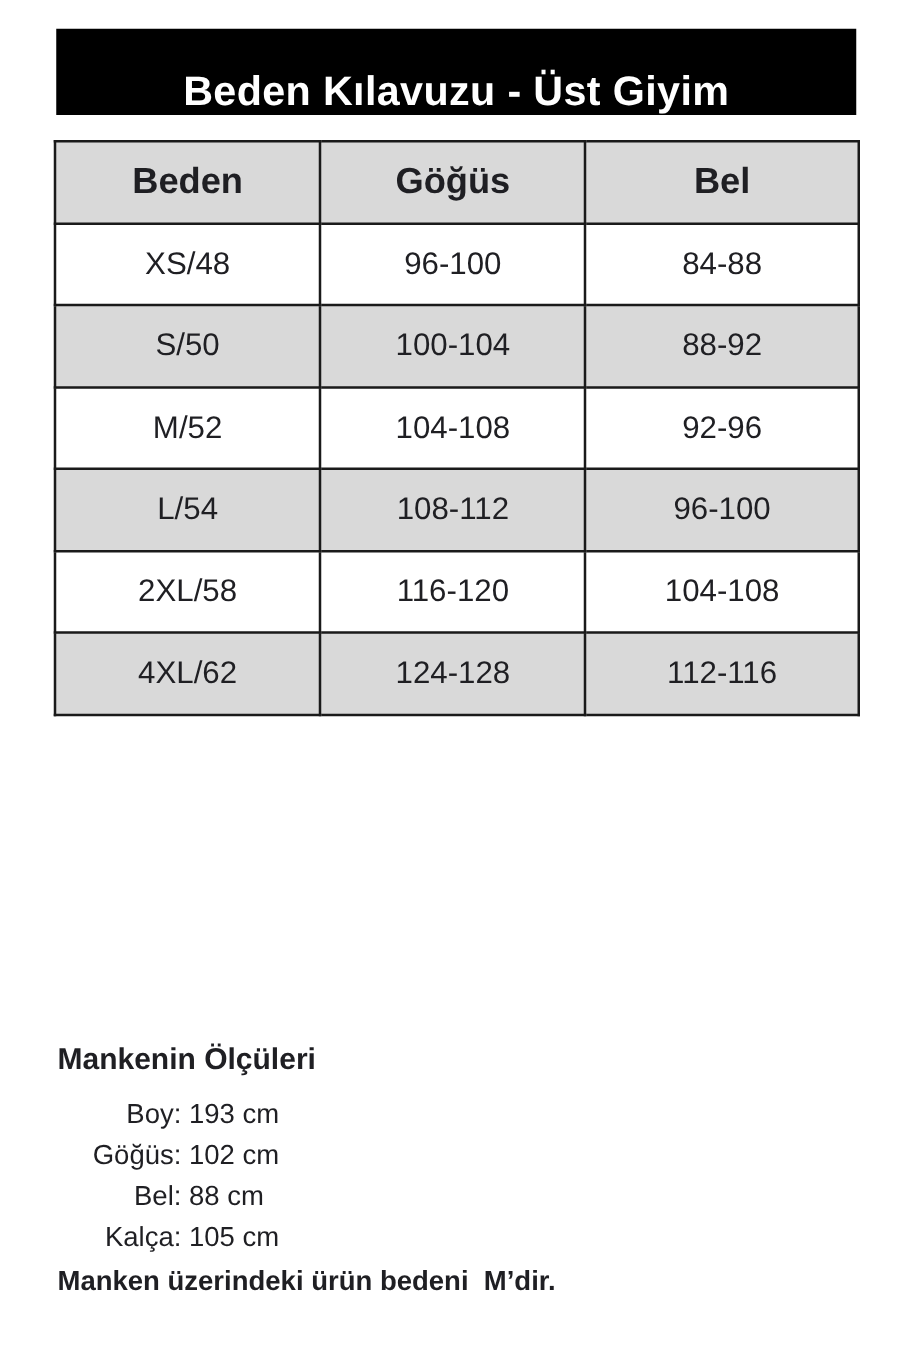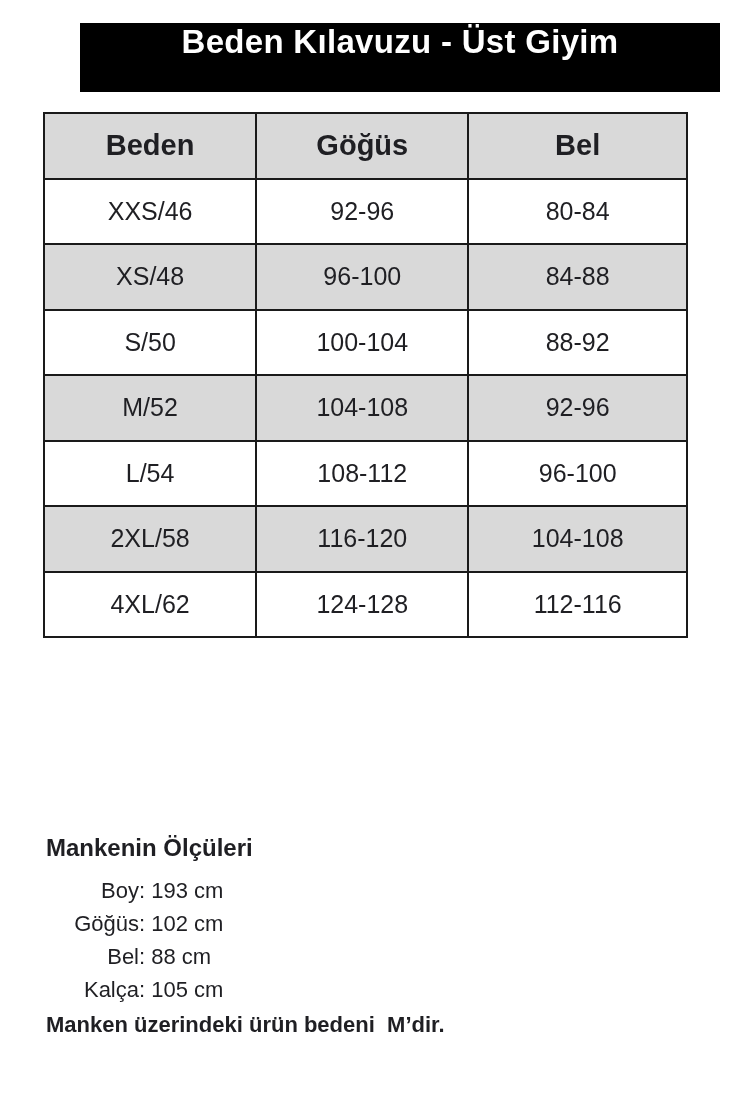--- a/index.html
+++ b/index.html
@@ -27,23 +27,22 @@
     overflow: hidden;
   }
   .title-bar {
     position: absolute;
     left: 45px;
     top: 23px;
     width: 640px;
     height: 69px;
     background: var(--header-bar-bg);
     display: flex;
-    align-items: flex-start;
+    align-items: flex-end;
     justify-content: center;
-    margin-left: 35px;
   }
   .title-bar h1 {
     margin: 0;
     color: var(--header-bar-text);
     font-size: 33px;
     font-weight: 700;
     letter-spacing: 0.3px;
     white-space: nowrap;
   }
   table.size-chart {
@@ -128,25 +127,20 @@
     </colgroup>
     <thead>
       <tr>
         <th>Beden</th>
         <th>Göğüs</th>
         <th>Bel</th>
       </tr>
     </thead>
     <tbody id="size-rows">
         <tr>
-          <td>XXS/46</td>
-          <td>92-96</td>
-          <td>80-84</td>
-        </tr>
-        <tr>
           <td>XS/48</td>
           <td>96-100</td>
           <td>84-88</td>
         </tr>
         <tr>
           <td>S/50</td>
           <td>100-104</td>
           <td>88-92</td>
         </tr>
         <tr>

